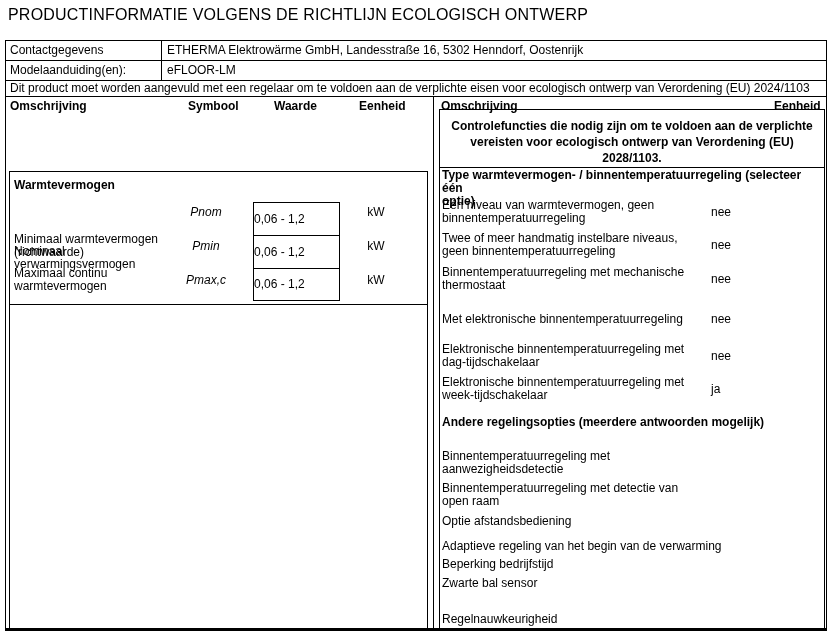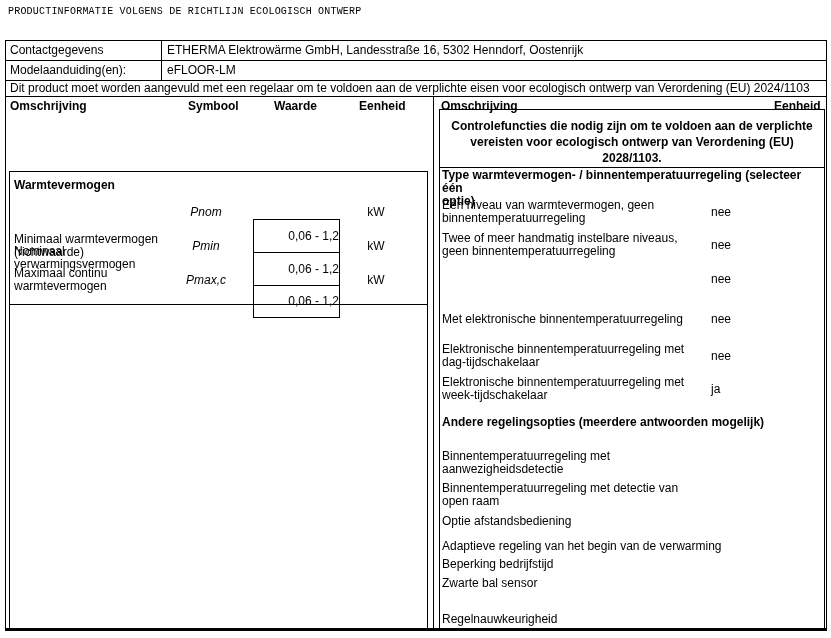--- a/index.html
+++ b/index.html
@@ -2,21 +2,21 @@
 <html><head>
 <meta charset="utf-8">
 <style>
   * { margin:0; padding:0; box-sizing:border-box; }
   html,body { width:831px; height:638px; background:#ffffff; overflow:hidden;
               font-family:"Liberation Sans","DejaVu Sans",sans-serif; color:#000; }
   .abs { position:absolute; }
   .pre { white-space:pre-line; }
   .b   { font-weight:bold; }
   .i   { font-style:italic; }
-  #page-title { left:8px; top:6px; font-size:10px; letter-spacing:.2px;font-family:Liberation Mono, monospace; }
+  #page-title { left:8px; top:6px; font-size:16px; letter-spacing:.2px; }
   #doc-table { left:5px; top:40px; width:822px; height:591px;
                border:1px solid #000; border-bottom-width:3px; font-size:12px; }
   
   .info-row { left:0; width:100%; border-bottom:1px solid #000; }
   #row-contact { top:0;   height:20px; }
   #row-model   { top:20px; height:20px; }
   #row-note    { top:40px; height:16px; }
   .info-label { left:4px;  top:2px; }
   .info-value { left:161px; top:2px; }
   .info-divider { left:155px; top:0; width:1px; height:100%; background:#000; }
@@ -32,21 +32,21 @@
   
   #main-divider { left:427px; top:56px; bottom:0; width:1px; background:#000; }
   
   #left-box { left:3px; top:130px; width:419px; bottom:0;
               border:1px solid #000; border-bottom:none; }
   #left-section-title { left:4px; top:6px; }
   .lp-label  { left:4px; width:168px; line-height:13px; }
   #lp-label-0 { top:25px;margin-top:48px; } #lp-label-1 { top:61px; } #lp-label-2 { top:95px; }
   .lp-symbol { left:160px; width:72px; text-align:center; line-height:13px; }
   #lp-sym-0 { top:34px; } #lp-sym-1 { top:68px; } #lp-sym-2 { top:102px; }
-  .lp-valbox { left:243px; width:87px; border:1px solid #000; text-align:right;margin-top:17px; }
+  .lp-valbox { left:243px; width:87px; border:1px solid #000; text-align:left; }
   #lp-val-0 { top:30px; height:34px; line-height:32px; }
   #lp-val-1 { top:63px; height:34px; line-height:32px; }
   #lp-val-2 { top:96px; height:33px; line-height:31px; }
   .lp-unit { left:330px; width:72px; text-align:center; line-height:13px; }
   #lp-unit-0 { top:34px; } #lp-unit-1 { top:68px; } #lp-unit-2 { top:102px; }
   #left-box-divider { left:0; top:132px; width:100%; height:1px; background:#000; }
   
   #right-box { left:433px; top:68px; width:386px; bottom:0;
                border:1px solid #000; border-bottom:none; }
   #banner { left:0; top:0; width:100%; height:58px; border-bottom:1px solid #000;
@@ -135,20 +135,22 @@
 optie)</span>
 
     <span id="tr-label-0" class="abs rp-label pre">Eén niveau van warmtevermogen, geen
 binnentemperatuurregeling</span>
     <span id="tr-val-0" class="abs rp-value">nee</span>
 
     <span id="tr-label-1" class="abs rp-label pre">Twee of meer handmatig instelbare niveaus,
 geen binnentemperatuurregeling</span>
     <span id="tr-val-1" class="abs rp-value">nee</span>
 
+    <span id="tr-label-2" class="abs rp-label pre">Binnentemperatuurregeling met mechanische
+thermostaat</span>
     <span id="tr-val-2" class="abs rp-value">nee</span>
 
     <span id="tr-label-3" class="abs rp-label">Met elektronische binnentemperatuurregeling</span>
     <span id="tr-val-3" class="abs rp-value">nee</span>
 
     <span id="tr-label-4" class="abs rp-label pre">Elektronische binnentemperatuurregeling met
 dag-tijdschakelaar</span>
     <span id="tr-val-4" class="abs rp-value">nee</span>
 
     <span id="tr-label-5" class="abs rp-label pre">Elektronische binnentemperatuurregeling met

